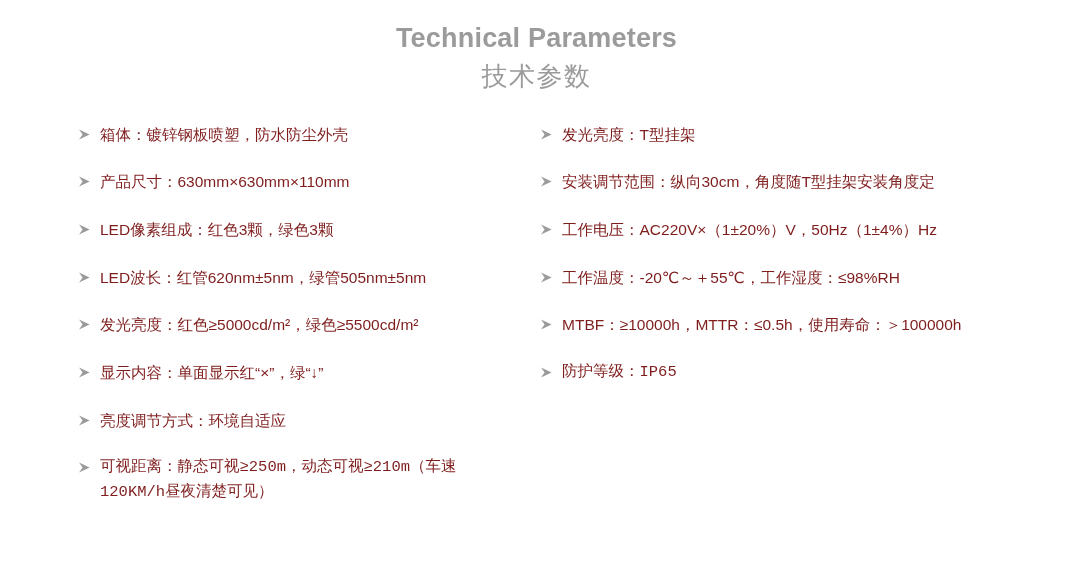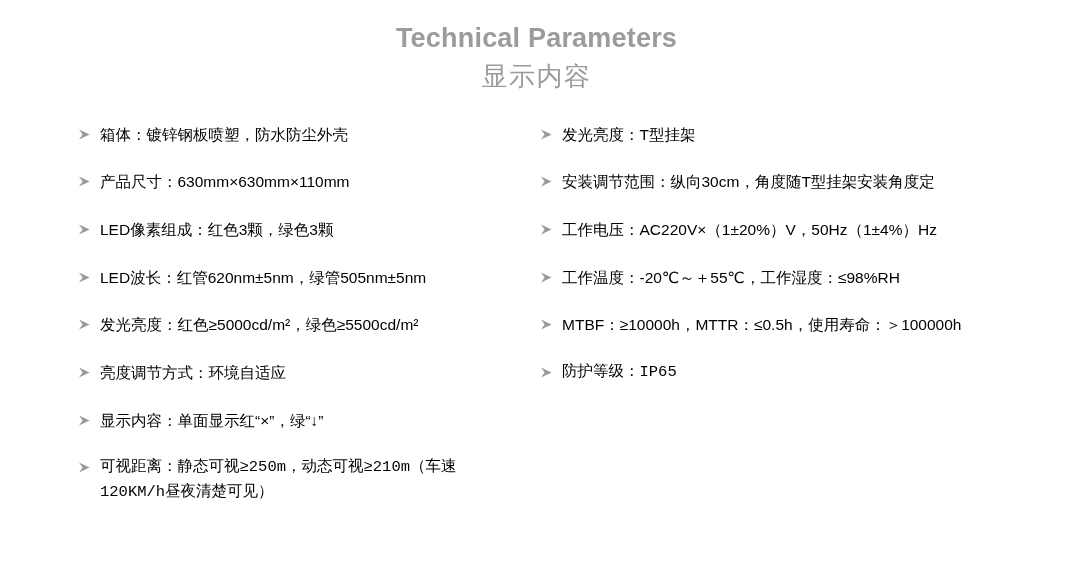--- a/index.html
+++ b/index.html
@@ -65,21 +65,21 @@
   }
 
   .spec-list {
     list-style: none;
     margin: 0;
     padding: 0;
   }
   .spec-item {
     display: flex;
     align-items: flex-start;
-    color: #000000;
+    color: #7f1d1d;
     font-size: 15.5px;
     line-height: 1.62;
     margin-bottom: 22px;
   }
   .col-left .spec-item { margin-bottom: 22.5px; }
   .col-right .spec-item { margin-bottom: 22.5px; }
 
   .spec-item:last-child { margin-bottom: 0; font-family: Liberation Mono, monospace; }
 
   .bullet {
@@ -100,21 +100,21 @@
     max-width: 410px;
   }
 </style>
 </head>
 <body>
 
 <div class="page">
 
   <div class="heading">
     <h1 class="title-en">Technical Parameters</h1>
-    <h2 class="title-zh">显示内容</h2>
+    <h2 class="title-zh">技术参数</h2>
   </div>
 
   <div class="columns">
 
     <div class="col col-left">
       <ul class="spec-list" id="left-list">
           <li class="spec-item">
     <span class="bullet">
       <svg width="13" height="11" viewBox="0 0 13 11" aria-hidden="true">
         <path d="M1 0.6 L11.6 5.5 L1 10.4 L4.6 5.5 Z" fill="#9a9a9a"></path>
@@ -153,29 +153,29 @@
       </svg>
     </span>
     <span class="spec-text">发光亮度：红色≥5000cd/m²，绿色≥5500cd/m²</span>
   </li>
           <li class="spec-item">
     <span class="bullet">
       <svg width="13" height="11" viewBox="0 0 13 11" aria-hidden="true">
         <path d="M1 0.6 L11.6 5.5 L1 10.4 L4.6 5.5 Z" fill="#9a9a9a"></path>
       </svg>
     </span>
+    <span class="spec-text">显示内容：单面显示红“×”，绿“↓”</span>
+  </li>
+          <li class="spec-item">
+    <span class="bullet">
+      <svg width="13" height="11" viewBox="0 0 13 11" aria-hidden="true">
+        <path d="M1 0.6 L11.6 5.5 L1 10.4 L4.6 5.5 Z" fill="#9a9a9a"></path>
+      </svg>
+    </span>
     <span class="spec-text">亮度调节方式：环境自适应</span>
-  </li>
-          <li class="spec-item">
-    <span class="bullet">
-      <svg width="13" height="11" viewBox="0 0 13 11" aria-hidden="true">
-        <path d="M1 0.6 L11.6 5.5 L1 10.4 L4.6 5.5 Z" fill="#9a9a9a"></path>
-      </svg>
-    </span>
-    <span class="spec-text">显示内容：单面显示红“×”，绿“↓”</span>
   </li>
           <li class="spec-item">
     <span class="bullet">
       <svg width="13" height="11" viewBox="0 0 13 11" aria-hidden="true">
         <path d="M1 0.6 L11.6 5.5 L1 10.4 L4.6 5.5 Z" fill="#9a9a9a"></path>
       </svg>
     </span>
     <span class="spec-text">可视距离：静态可视≥250m，动态可视≥210m（车速120KM/h昼夜清楚可见）</span>
   </li>
         </ul>

